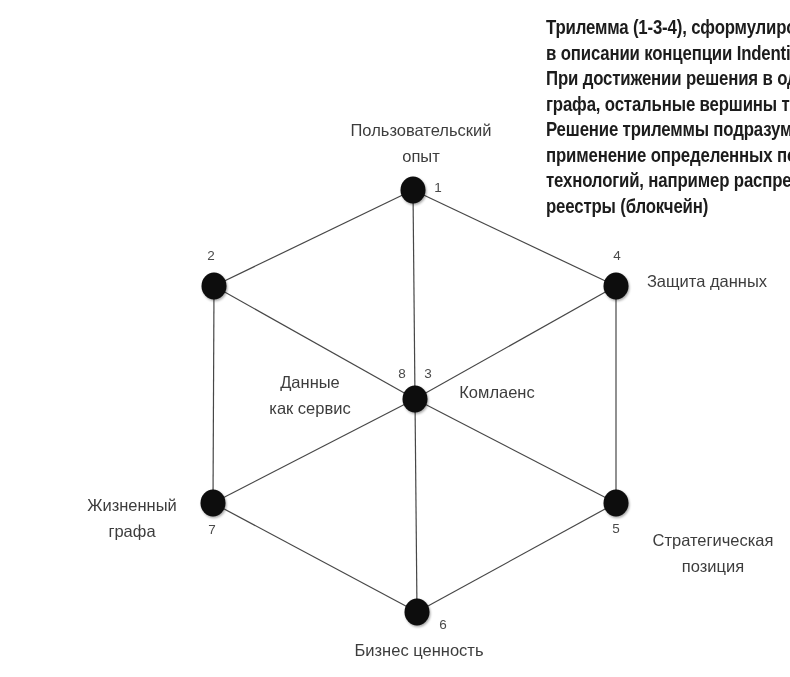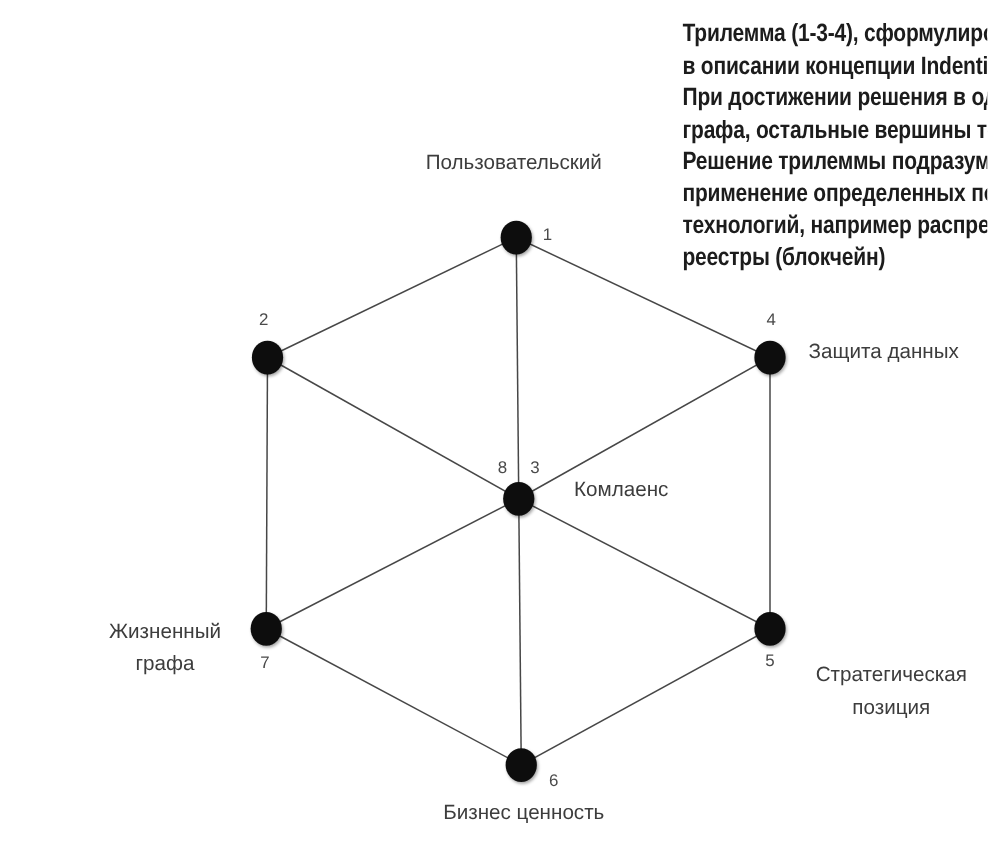--- a/index.html
+++ b/index.html
@@ -103,29 +103,34 @@
       <text x="438" y="192" text-anchor="middle" font-size="13.5" font-family="&quot;Liberation Sans&quot;, sans-serif" fill="#4a4a4a">1</text>
       <text x="211" y="260" text-anchor="middle" font-size="13.5" font-family="&quot;Liberation Sans&quot;, sans-serif" fill="#4a4a4a">2</text>
       <text x="617" y="260" text-anchor="middle" font-size="13.5" font-family="&quot;Liberation Sans&quot;, sans-serif" fill="#4a4a4a">4</text>
       <text x="402" y="378" text-anchor="middle" font-size="13.5" font-family="&quot;Liberation Sans&quot;, sans-serif" fill="#4a4a4a">8</text>
       <text x="428" y="378" text-anchor="middle" font-size="13.5" font-family="&quot;Liberation Sans&quot;, sans-serif" fill="#4a4a4a">3</text>
       <text x="212" y="534" text-anchor="middle" font-size="13.5" font-family="&quot;Liberation Sans&quot;, sans-serif" fill="#4a4a4a">7</text>
       <text x="616" y="533" text-anchor="middle" font-size="13.5" font-family="&quot;Liberation Sans&quot;, sans-serif" fill="#4a4a4a">5</text>
       <text x="443" y="629" text-anchor="middle" font-size="13.5" font-family="&quot;Liberation Sans&quot;, sans-serif" fill="#4a4a4a">6</text>
     </svg>
 
-  <div class="lbl" style="left:411px; top:117px;">
+  <div class="lbl" style="left:421px; top:117px;">
     <div>Пользовательский</div>
+    <div>опыт</div>
   </div>
 
 
   <div class="lbl" style="left:707px; top:268px;">
     <div>Защита данных</div>
   </div>
 
+  <div class="lbl" style="left:310px; top:369px;">
+    <div>Данные</div>
+    <div>как сервис</div>
+  </div>
 
   <div class="lbl" style="left:497px; top:379px;">
     <div>Комлаенс</div>
   </div>
 
   <div class="lbl" style="left:118px; top:492px;margin-left:14px;">
     <div>Жизненный</div>
     <div>графа</div>
   </div>
 

